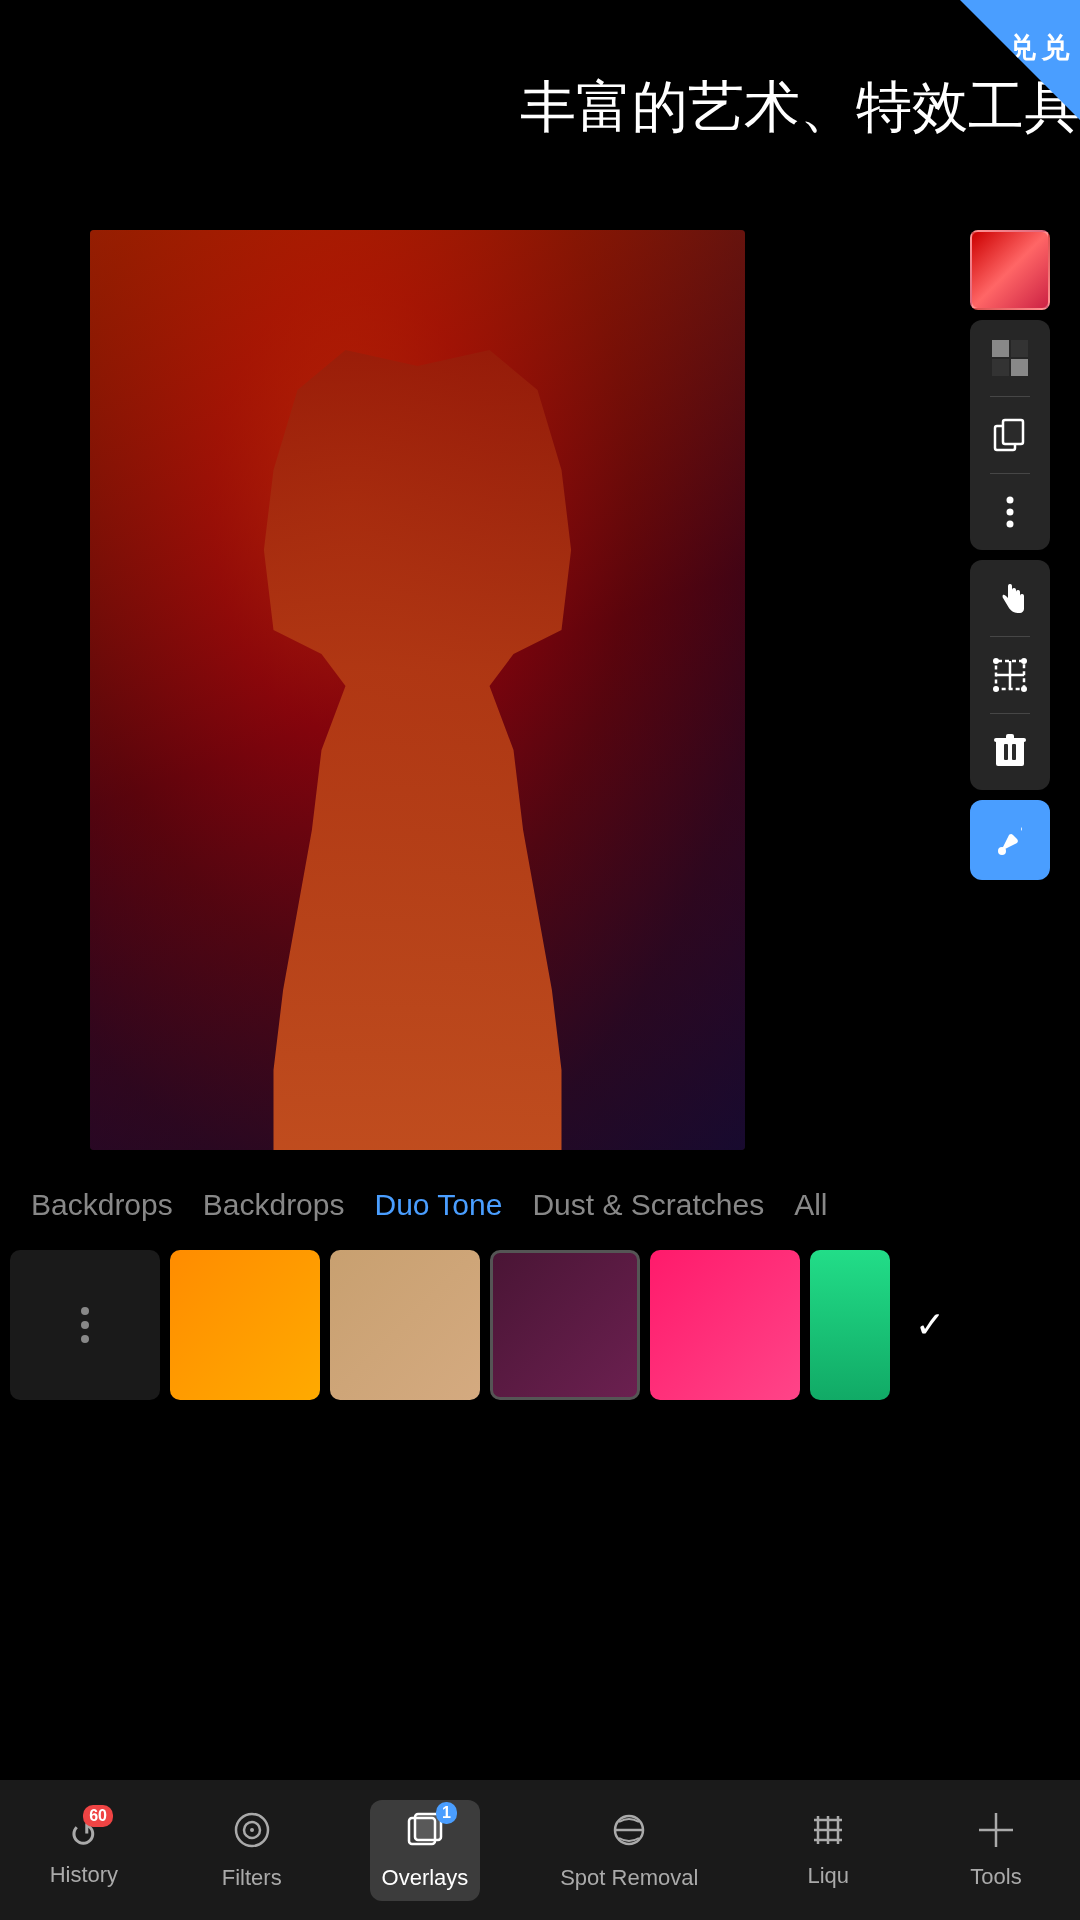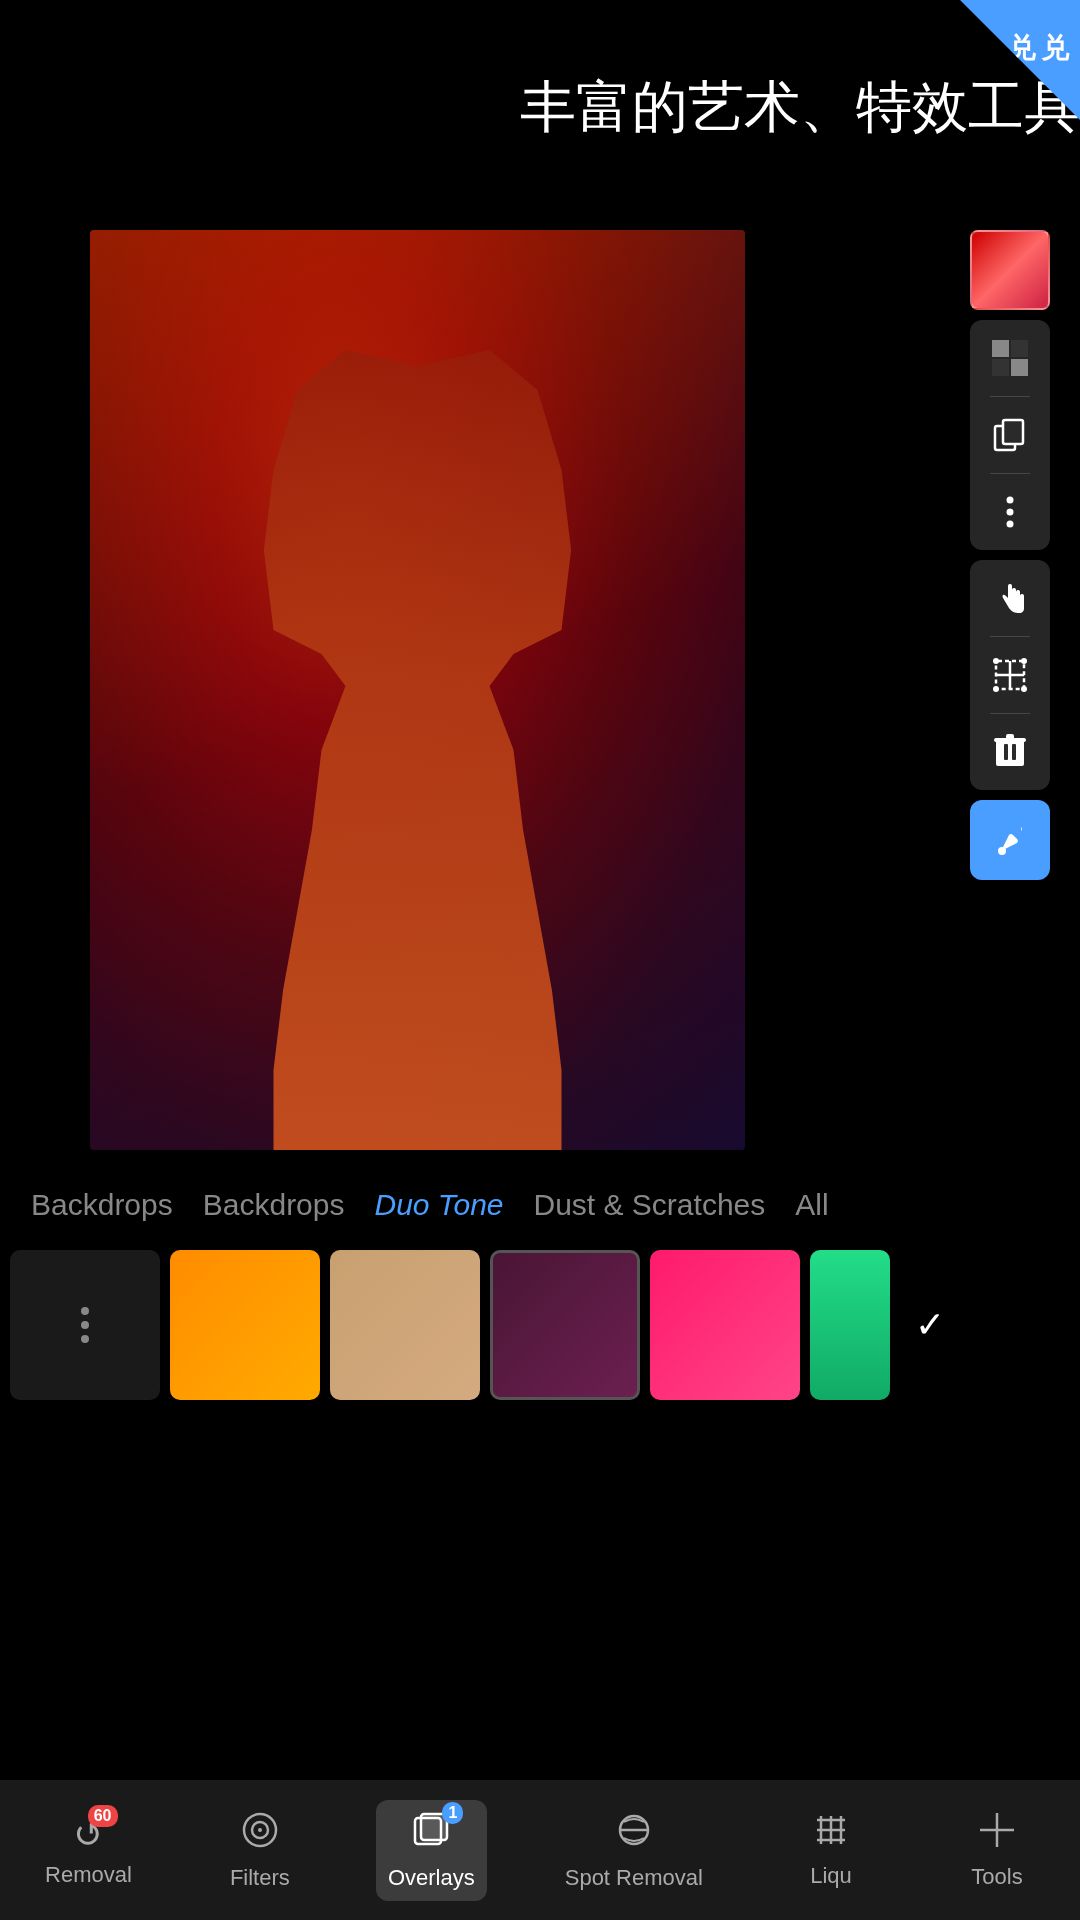--- a/index.html
+++ b/index.html
@@ -193,21 +193,20 @@
     }
     .category-tab {
       color: #888;
       font-size: 30px;
       white-space: nowrap;
       cursor: pointer;
       padding: 4px 0;
     }
     .category-tab.active {
       color: #4a9eff;
-      font-style: italic;
     }
 
     
     .overlays-row {
       position: absolute;
       top: 1240px;
       left: 0;
       right: 0;
       height: 170px;
       display: flex;
@@ -447,21 +446,21 @@
   <div class="checkmark-standalone">✓</div>
 </div>
 
 <div class="bottom-nav">
 
   <div class="nav-item">
     <div class="nav-icon">
       <span style="font-size:36px;">↺</span>
       <span class="nav-badge">60</span>
     </div>
-    <span class="nav-label">Removal</span>
+    <span class="nav-label">History</span>
   </div>
 
   <div class="nav-item">
     <div class="nav-icon">
       <svg width="40" height="40" viewBox="0 0 40 40" fill="none">
         <circle cx="20" cy="20" r="16" stroke="#aaa" stroke-width="2.5"></circle>
         <circle cx="20" cy="20" r="8" stroke="#aaa" stroke-width="2.5"></circle>
         <circle cx="20" cy="20" r="2" fill="#aaa"></circle>
       </svg>
     </div>

